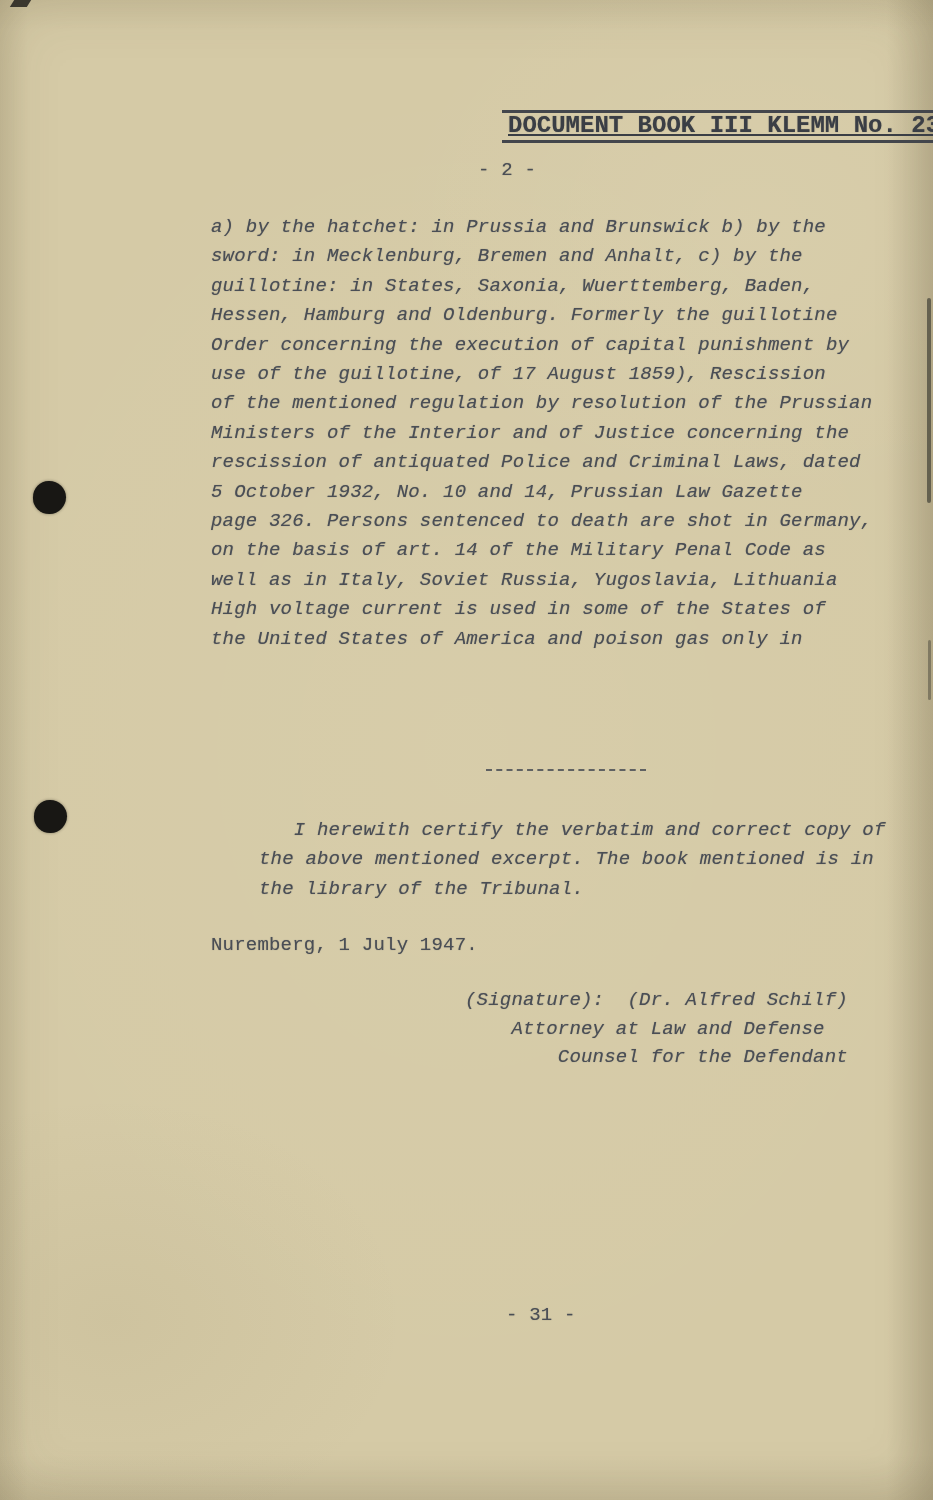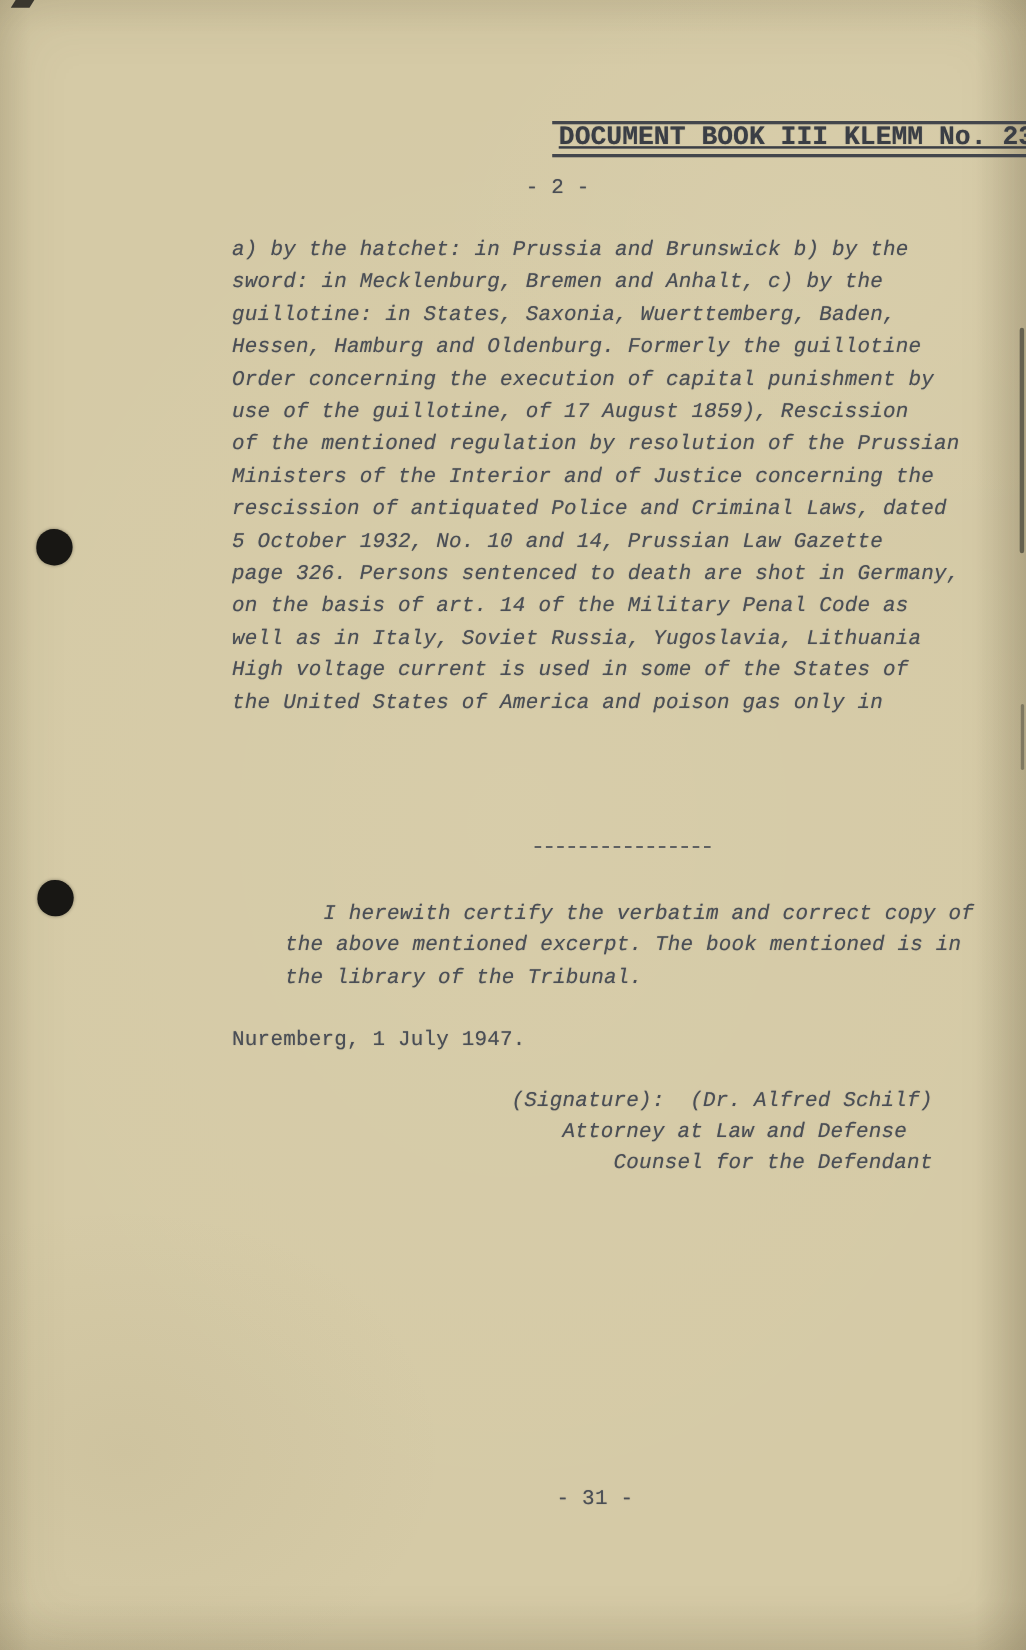--- a/index.html
+++ b/index.html
@@ -54,21 +54,21 @@
     top: 769px;
     width: 160px;
     height: 0;
     border-top: 2.5px dashed #4b4f56;
     opacity: 0.85;
   }
   .certification { position: absolute; left: 211px; top: 816px; margin-left: 48px; }
   .dateline      { position: absolute; left: 211px; top: 931px; }
   .signature     { position: absolute; left: 465px; top: 986px; }
   .signature .line { line-height: 28.6px; }
-  .pagenum-bottom{ position: absolute; left: 506px; top: 1348px; }
+  .pagenum-bottom{ position: absolute; left: 506px; top: 1301px; }
 
   .hole {
     position: absolute;
     width: 33px;
     height: 33px;
     background: #181714;
     border-radius: 48% 52% 50% 50% / 50% 50% 52% 48%;
     box-shadow: 0 0 3px rgba(20,18,12,0.45);
   }
   .hole-top    { left: 33px; top: 481px; }

